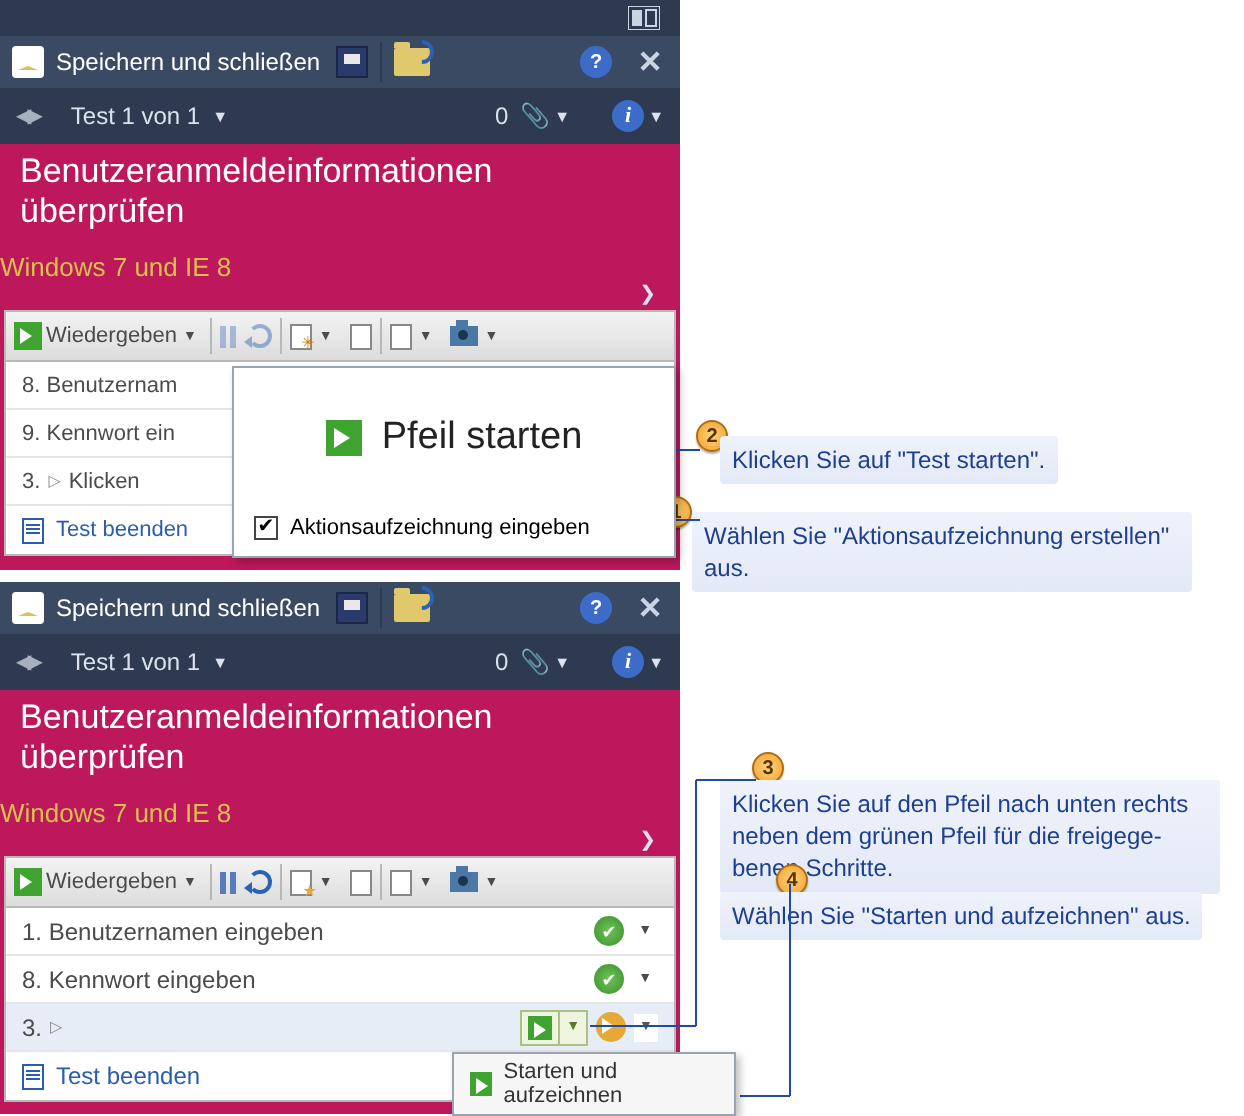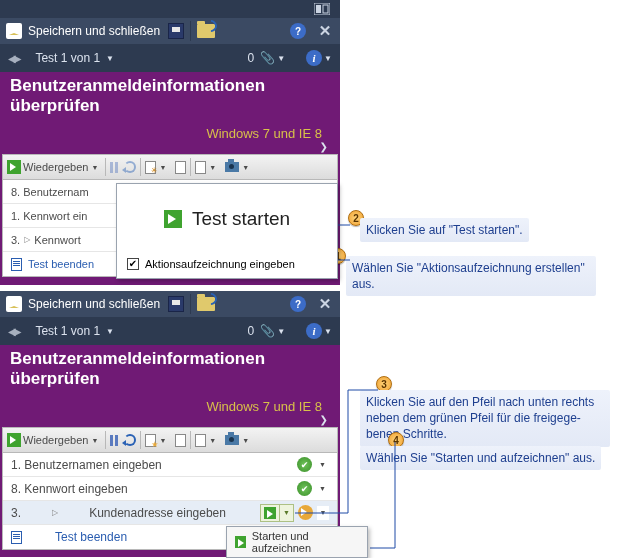--- a/index.html
+++ b/index.html
@@ -7,21 +7,21 @@
     margin: 0;
     width: 622px;
     height: 558px;
     font-family: "Segoe UI", Tahoma, sans-serif;
     font-size: 11px;
     background: #fff;
     position: relative;
   }
   .panel {
     width: 340px;
-    background: #701a75;
+    background: #be185d;
     position: relative;
   }
   .panel1 { height: 285px; }
   .panel2 { height: 266px; margin-top: 6px; }
 
   .topstrip {
     height: 18px;
     background: #2d3a50;
     display: flex;
     justify-content: flex-end;
@@ -58,22 +58,22 @@
     color:#dbe2ee;
   }
   .arrow-pair { letter-spacing:-2px; opacity:.7; font-size:10px;}
   .step-label { margin-left:16px; margin-right:4px; font-size:12px;}
   .caret-down { font-size:8px; margin-left:2px;}
   .step-count { margin-right:6px; font-size:12px;}
   .clip { opacity:.8; font-size:12px;}
   .info-circle { width:16px;height:16px;border-radius:50%;background:#3c6cc7;color:#fff;display:inline-flex;align-items:center;justify-content:center;font-family:serif;font-style:italic;font-weight:bold;font-size:11px; margin-left:8px;}
 
   .title-area { padding: 4px 10px 6px; }
-  .big-title { color:#fff; font-size:17px;font-weight:bold; }
-  .subtitle { color:#d8c04a; font-size:13px; text-align:right; padding: 4px 18px 2px 0;}
+  .big-title { color:#fff; font-size:17px; }
+  .subtitle { color:#d8c04a; font-size:13px; text-align:left; padding: 4px 18px 2px 0;}
   .chevdown { text-align:right; color:#dbe2ee; padding-right:12px; font-size:10px; margin-top:-2px;}
 
   .toolbar {
     background: linear-gradient(#f3f3f3,#dcdcdc);
     border:1px solid #b8b8b8;
     height:26px;
     display:flex;
     align-items:center;
     padding:0 4px;
     margin:2px 2px 0;
@@ -165,21 +165,21 @@
     color:#1e3f8f; font-size:12px; line-height:1.35;
     padding:4px 6px;
     background:linear-gradient(#eef2fb,#e3e9f6);
     border-radius:2px;
     max-width:250px;
   }
 
   svg.connector { position:absolute; overflow:visible; pointer-events:none; z-index:4;}
   svg.connector line{stroke:#1f4aa6;stroke-width:1;}
 
-  .panel2 .list-row { font-size:12px;gap:27px; }
+  .panel2 .list-row { font-size:12px; }
   .orange-dd {
     width:12px;height:14px;
     background:#fff;
     display:inline-flex;align-items:center;justify-content:center;
     color:#555;font-size:7px;
   }
 
   .play-split {
     display:inline-flex; align-items:center; border:1px solid #adc084; background:#eef4dd;
     height:18px;
@@ -259,37 +259,37 @@
     <span style="width:6px"></span>
     <span class="cam-ic"></span>
     <span class="tool-caret">▼</span>
   </div>
 
   <div class="list-area">
     <div class="list-row">
         <span>8. Benutzernam</span>
       </div>
     <div class="list-row">
-        <span>1. Kennwort ein</span>
+        <span>9. Kennwort ein</span>
       </div>
     <div class="list-row">
         <span class="ridx">3.</span>
         <span class="tri">▷</span>
-        <span>Kennwort</span>
+        <span>Klicken</span>
       </div>
     <div class="list-row end">
         <span class="blue-doc"></span>
         <span>Test beenden</span>
       </div>
   </div>
 
   <div class="popup1">
     <div class="big">
       <span class="green-arrow"></span>
-      <span>Test starten</span>
+      <span>Pfeil starten</span>
     </div>
     <div class="chk">
       <span class="chkbox">✔</span>
       <span>Aktionsaufzeichnung eingeben</span>
     </div>
   </div>
 </div>
 
 <div class="panel panel2">
 
@@ -364,21 +364,20 @@
     <div class="list-row">
       <span>8. Kennwort eingeben</span>
       <span class="row-right">
           <span class="ok-circle">✔</span>
           <span class="tool-caret">▼</span>
         </span>
     </div>
     <div class="list-row sel-row">
       <span class="ridx">3.</span>
         <span class="tri">▷</span>
-        <span>Kundenadresse eingeben</span>
       <span class="row-right">
         <span class="play-split">
           <span class="seg">
               <span class="green-arrow" style="width:12px;height:12px"></span>
             </span>
           <span class="seg" style="font-size:7px;color:#5a7a2a">▼</span>
         </span>
         <span class="orange-arrow" style="width:15px;height:15px;border-radius:50%"></span>
         <span class="orange-dd">▼</span>
       </span>

